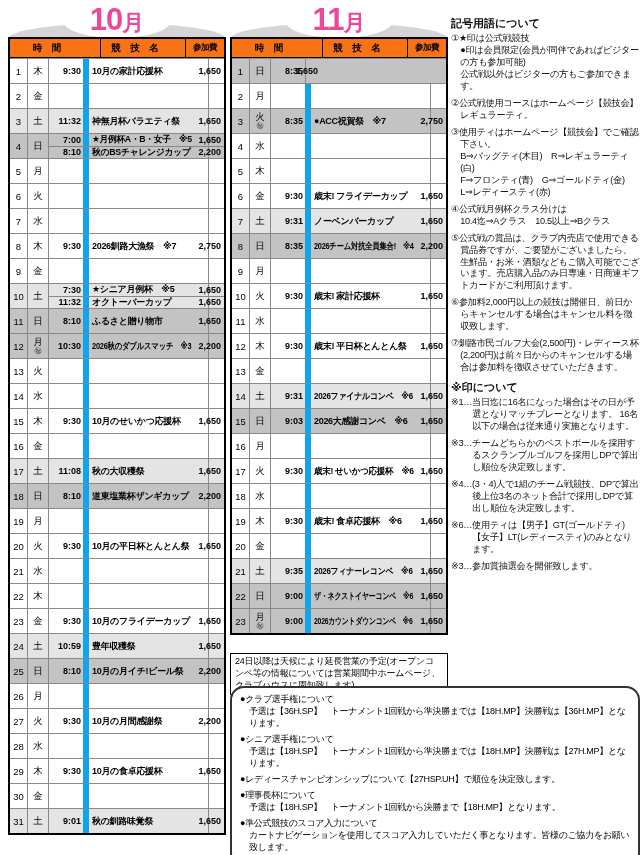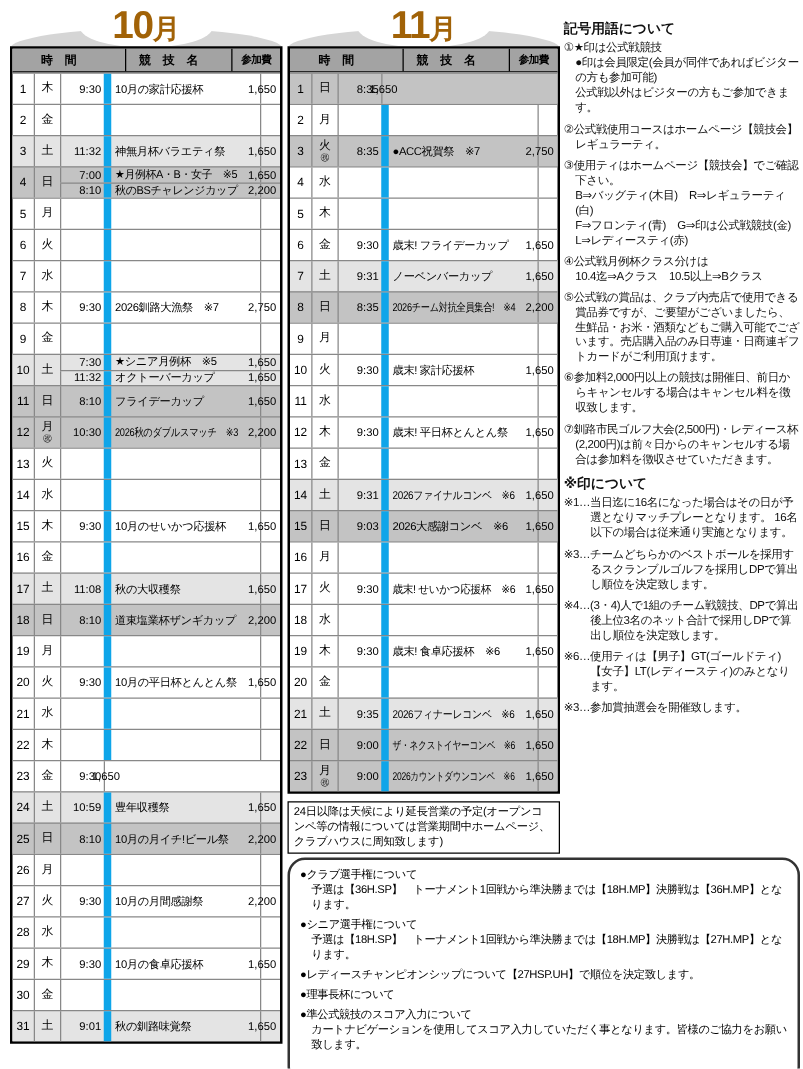--- a/index.html
+++ b/index.html
@@ -7,44 +7,44 @@
   #page{position:relative;width:642px;height:855px;background:#fff;overflow:hidden;}
 
   
   .month{position:absolute;top:2px;width:218px;}
   #month-oct{left:8px;}
   #month-nov{left:230px;}
   .arch{position:absolute;top:21px;left:0;width:218px;height:16px;background:#d5d5d5;
         border-top-left-radius:50% 100%;border-top-right-radius:50% 100%;z-index:0;}
   .plate{position:absolute;top:4px;left:50%;transform:translateX(-50%);width:106px;height:32px;
          background:#fff;border-radius:50%;z-index:1;}
-  .month-title{position:relative;z-index:2;text-align:center;height:35px;font-weight:bold;color:#a16207;line-height:35px;}
+  .month-title{position:relative;z-index:2;text-align:center;height:35px;font-weight:bold;color:#ec4899;line-height:35px;}
   .month-title .num{font-size:31px;letter-spacing:-1px;}
   .month-title .unit{font-size:22px;}
   .cal{position:relative;z-index:1;border:2px solid #000;background:#fff;margin-top:0;}
-  .thead{display:flex;height:18px;background:#a3a3a3;font-weight:bold;font-size:9.5px;border-bottom:1.5px solid #000;gap:16px;}
+  .thead{display:flex;height:18px;background:#f97316;font-weight:bold;font-size:9.5px;border-bottom:1.5px solid #000;gap:16px;}
   .thead div{display:flex;align-items:center;justify-content:center;}
   .th-time{width:74px;}
   .th-name{flex:1;border-left:1px solid #000;}
   .th-fee{width:38px;border-left:1px solid #000;font-size:8.5px;letter-spacing:-0.5px;}
   .row{display:flex;height:25px;box-sizing:border-box;border-top:1px solid #888;}
   .row:first-of-type{border-top:none;}
   .row.sat{background:#e4e4e4;}
   .row.sun{background:#c3c3c3;}
   .c-day{width:17px;display:flex;align-items:center;justify-content:center;font-size:9.5px;}
   .c-wd{width:20px;border-left:1px solid #888;display:flex;flex-direction:column;align-items:center;justify-content:center;font-size:9.5px;line-height:10px;}
   .c-wd .hol{font-size:7.5px;line-height:8px;}
-  .c-body{flex:1;display:flex;flex-direction:column;min-width:0;}
+  .c-body{flex:1;display:flex;flex-direction:column;min-width:0;font-weight:bold;}
   .ev{flex:1;display:flex;min-height:0;}
   .ev + .ev{border-top:1px solid #888;}
   .c-time{width:35px;border-left:1px solid #888;display:flex;align-items:center;justify-content:flex-end;padding-right:2px;font-size:9px;box-sizing:border-box;}
   .c-name{flex:1;border-left:6px solid #0ea5e9;display:flex;align-items:center;padding-left:3px;font-size:9px;letter-spacing:-0.3px;min-width:0;overflow:hidden;box-sizing:border-box;}
   .c-name>span{display:inline-block;white-space:nowrap;transform-origin:0 50%;}
   .c-fee{width:16px;border-left:1px solid #888;display:flex;align-items:center;justify-content:flex-end;padding-right:3px;font-size:9px;box-sizing:border-box;}
-  .nov-note{margin-top:6px;border:1.5px solid #000;padding:2px 4px;font-size:9px;line-height:1.32;letter-spacing:-0.2px;background:#fff;}
+  .nov-note{margin-top:18px;border:1.5px solid #000;padding:2px 4px;font-size:9px;line-height:1.32;letter-spacing:-0.2px;background:#fff;}
 
   
   #right-panel{position:absolute;left:451px;top:16px;width:189px;font-size:9.2px;line-height:1.3;letter-spacing:-0.3px;color:#111;}
   .rp-title{font-size:11px;font-weight:bold;margin:0 0 3px 0;letter-spacing:0;}
   .rp-item{padding-left:1em;text-indent:-1em;white-space:pre-wrap;margin-bottom:5px;}
   .rp-item.kome{padding-left:2.3em;text-indent:-2.3em;}
   #kome-title{margin-top:6px;}
 
   
   #bottom-box{position:absolute;left:230px;top:686px;width:410px;height:181px;box-sizing:border-box;
@@ -233,21 +233,21 @@
         </div>
         <div class="row sun">
           <div class="c-day">11</div>
           <div class="c-wd">
             <span>日</span>
           </div>
           <div class="c-body">
             <div class="ev">
               <div class="c-time">8:10</div>
               <div class="c-name">
-                <span>フライデーカップ</span>
+                <span>ふるさと贈り物市</span>
               </div>
               <div class="c-fee">1,650</div>
             </div>
           </div>
         </div>
         <div class="row sun">
           <div class="c-day">12</div>
           <div class="c-wd">
             <span>月</span>
             <span class="hol">㊗</span>
@@ -413,20 +413,23 @@
           </div>
         </div>
         <div class="row">
           <div class="c-day">23</div>
           <div class="c-wd">
             <span>金</span>
           </div>
           <div class="c-body">
             <div class="ev">
               <div class="c-time">9:30</div>
+              <div class="c-name">
+                <span>10月のフライデーカップ</span>
+              </div>
               <div class="c-fee">1,650</div>
             </div>
           </div>
         </div>
         <div class="row sat">
           <div class="c-day">24</div>
           <div class="c-wd">
             <span>土</span>
           </div>
           <div class="c-body">
@@ -906,21 +909,21 @@
 
   <div id="right-panel">
     <div class="rp-title">記号用語について</div>
     <div id="legend-items">
         <div class="rp-item">①★印は公式戦競技
 ●印は会員限定(会員が同伴であればビジターの方も参加可能)
 公式戦以外はビジターの方もご参加できます。</div>
         <div class="rp-item">②公式戦使用コースはホームページ【競技会】レギュラーティ。</div>
         <div class="rp-item">③使用ティはホームページ【競技会】でご確認下さい。
 B⇒バッグティ(木目)　R⇒レギュラーティ(白)
-F⇒フロンティ(青)　G⇒印は公式戦競技(金)
+F⇒フロンティ(青)　G⇒ゴールドティ(金)
 L⇒レディースティ(赤)</div>
         <div class="rp-item">④公式戦月例杯クラス分けは
 10.4迄⇒Aクラス　10.5以上⇒Bクラス</div>
         <div class="rp-item">⑤公式戦の賞品は、クラブ内売店で使用できる賞品券ですが、ご要望がございましたら、生鮮品・お米・酒類などもご購入可能でございます。売店購入品のみ日専連・日商連ギフトカードがご利用頂けます。</div>
         <div class="rp-item">⑥参加料2,000円以上の競技は開催日、前日からキャンセルする場合はキャンセル料を徴収致します。</div>
         <div class="rp-item">⑦釧路市民ゴルフ大会(2,500円)・レディース杯(2,200円)は前々日からのキャンセルする場合は参加料を徴収させていただきます。</div>
       </div>
     <div class="rp-title" id="kome-title">※印について</div>
     <div id="kome-items">
         <div class="rp-item kome">※1…当日迄に16名になった場合はその日が予選となりマッチプレーとなります。 16名以下の場合は従来通り実施となります。</div>
@@ -939,19 +942,20 @@
       </div>
       <div class="bn-item">
         <div class="bn-head">●シニア選手権について</div>
         <div class="bn-body">予選は【18H.SP】　トーナメント1回戦から準決勝までは【18H.MP】決勝戦は【27H.MP】となります。</div>
       </div>
       <div class="bn-item">
         <div class="bn-head">●レディースチャンピオンシップについて【27HSP.UH】で順位を決定致します。</div>
       </div>
       <div class="bn-item">
         <div class="bn-head">●理事長杯について</div>
+        <div class="bn-body">予選は【18H.SP】　トーナメント1回戦から決勝まで【18H.MP】となります。</div>
       </div>
       <div class="bn-item">
         <div class="bn-head">●準公式競技のスコア入力について</div>
         <div class="bn-body">カートナビゲーションを使用してスコア入力していただく事となります。皆様のご協力をお願い致します。</div>
       </div>
     </div>
 </div>
 
 </body></html>

